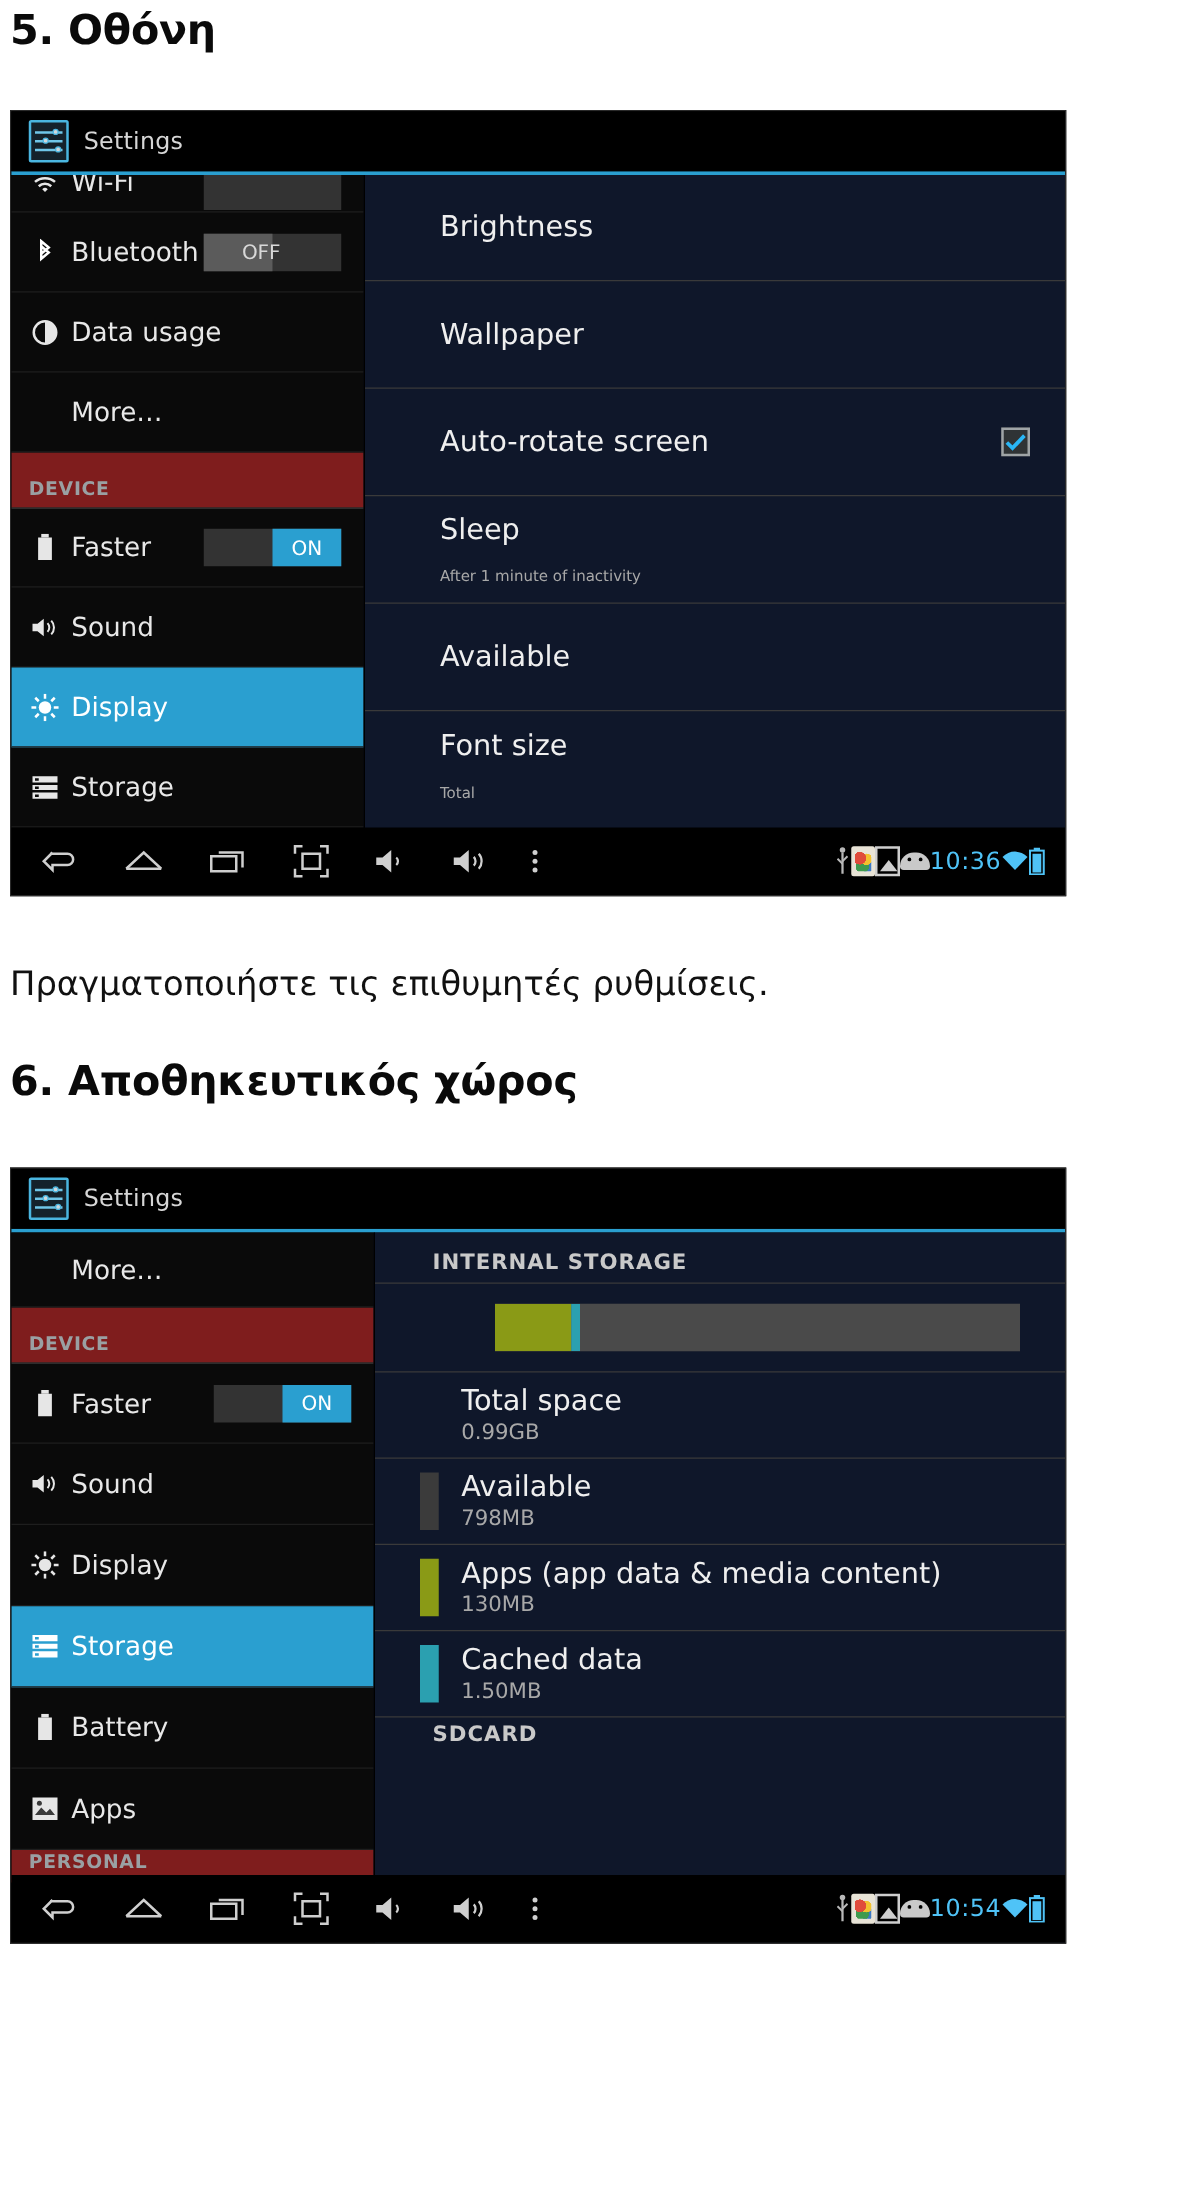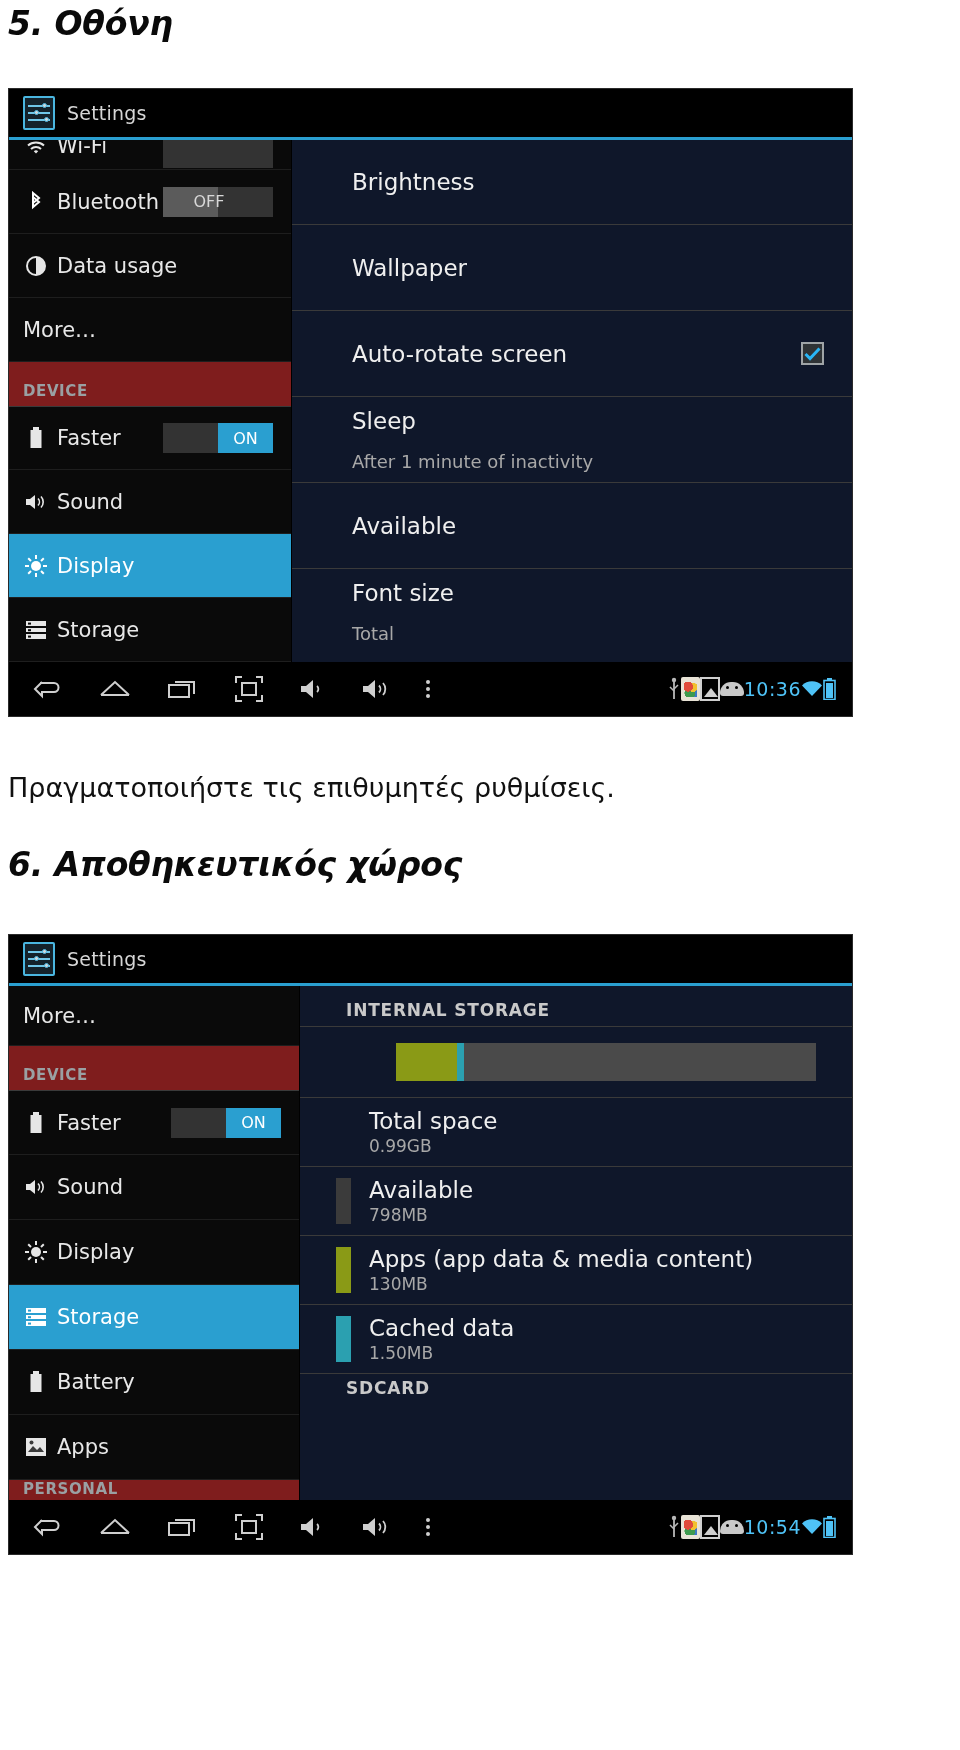--- a/index.html
+++ b/index.html
@@ -12,21 +12,20 @@
   }
   .page{position:relative;width:960px;height:1750px;}
 
   
   .doc-h{
     font-family:"DejaVu Sans","Liberation Sans",sans-serif;
     font-weight:bold;
     font-size:33px;
     letter-spacing:-0.2px;
     color:#0a0a0a;
-    font-style:italic;
   }
   .doc-p{
     font-family:"DejaVu Sans","Liberation Sans",sans-serif;
     font-weight:normal;
     font-size:27px;
     color:#111;
   }
   #h-display{position:absolute;left:8px;top:4px;}
   #p-settings{position:absolute;left:8px;top:772px;}
   #h-storage{position:absolute;left:8px;top:845px;}
@@ -90,21 +89,21 @@
   .srow.sel{background:#2a9fd0;}
   .srow .ico{
     width:26px;flex:none;display:flex;align-items:center;justify-content:center;
     color:#e6e6e6;font-size:19px;margin-right:8px;
   }
   .srow.sel .ico{color:#fff;}
   .srow .lbl{
     color:#e8e8e8;font-size:21px;font-weight:normal;white-space:nowrap;
   }
   .srow.sel .lbl{color:#ffffff;}
-  .srow .lbl.indent{}
+  .srow .lbl.indent{margin-left:34px;}
   .sectlabel{
     height:44px;display:flex;align-items:flex-end;padding:0 0 6px 14px;
     color:#9aa0a3;font-size:15px;font-weight:bold;letter-spacing:0.6px;
     background:#7f1d1d;box-sizing:border-box;
   }
   .toggle{
     position:absolute;right:18px;top:50%;transform:translateY(-50%);
     width:110px;height:30px;background:#333;display:flex;align-items:center;
     box-sizing:border-box;
   }
@@ -115,21 +114,21 @@
   .toggle.off .knob{background:#5b5b5b;color:#d8d8d8;margin-left:0;padding-left:37px;}
   .toggle.on .knob{background:#2a9fd0;color:#ffffff;margin-left:55px;}
 
   
   .crow{
     padding:0 28px 0 60px;border-bottom:1px solid #3a3a3a;
     display:flex;align-items:center;justify-content:space-between;
     box-sizing:border-box;position:relative;
   }
   .crow .ctitle{color:#efefef;font-size:23px;font-weight:normal;}
-  .crow .csub{color:#a8a8a8;font-size:18px;margin-top:17px;}
+  .crow .csub{color:#a8a8a8;font-size:12px;margin-top:17px;}
   .chk{
     width:23px;height:23px;border:2px solid #9fa4a6;background:#2f3335;
     display:flex;align-items:center;justify-content:center;box-sizing:border-box;
   }
   .chk svg{display:block;}
 
   .sect-head{
     padding:14px 28px 6px 46px;color:#c9c9c9;font-size:17px;
     font-weight:bold;letter-spacing:0.8px;border-bottom:1px solid #3a3a3a;
   }

